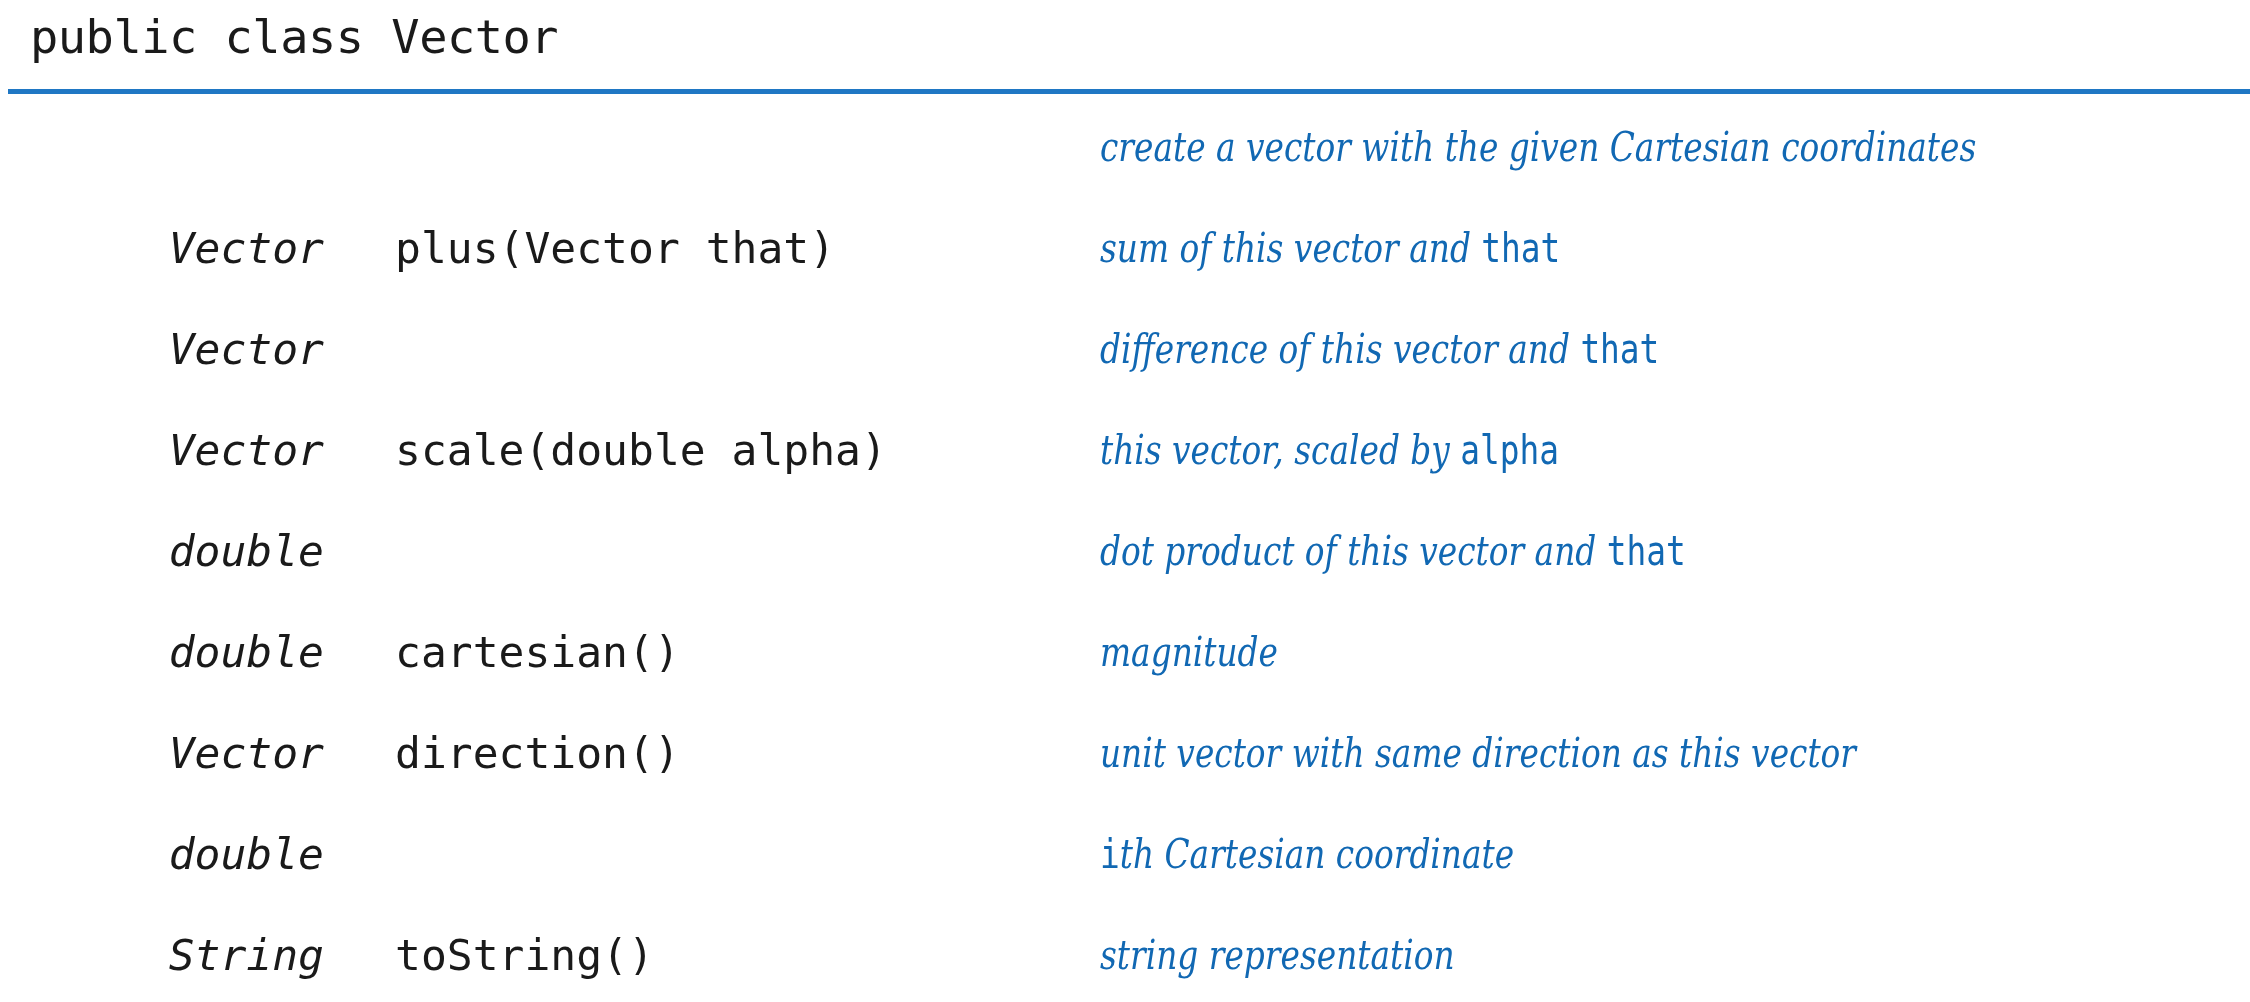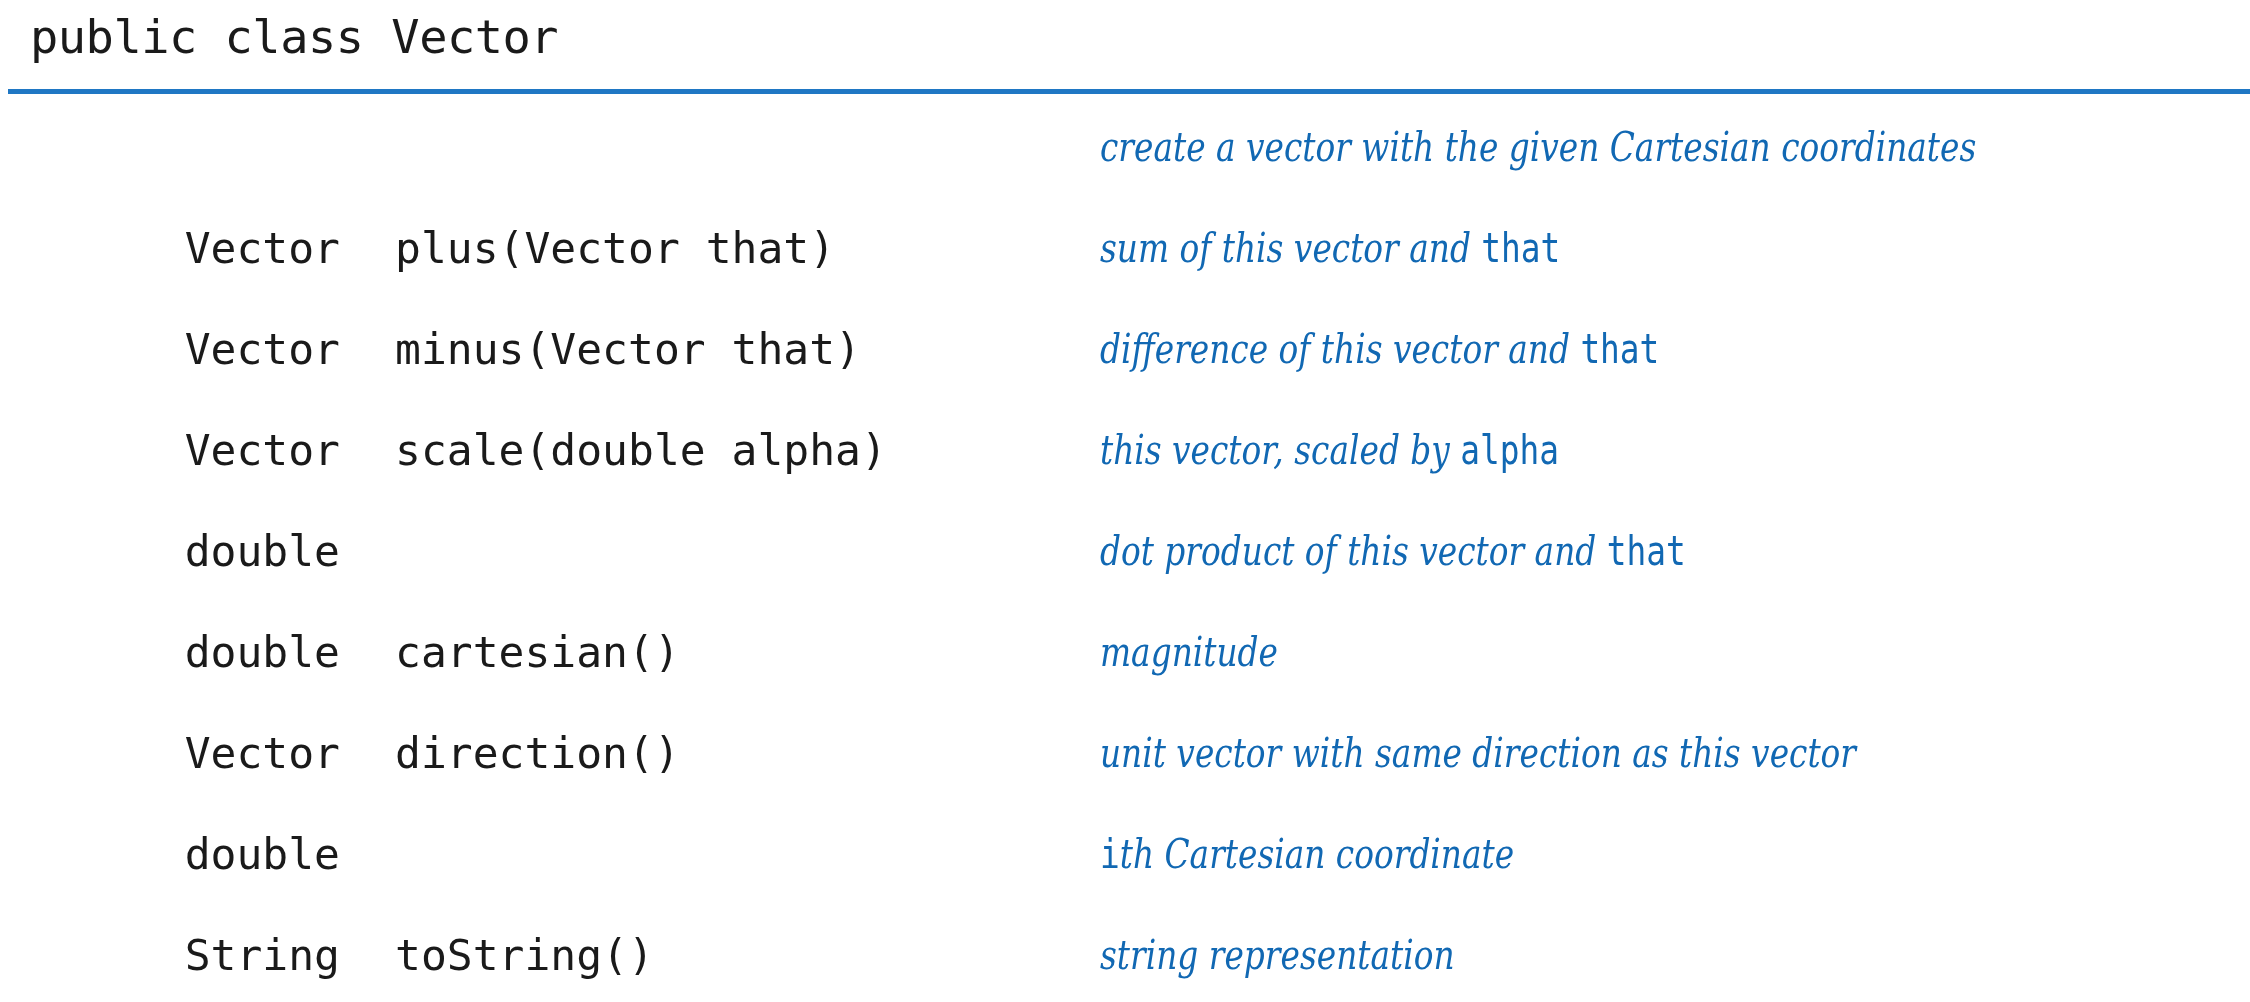--- a/index.html
+++ b/index.html
@@ -70,23 +70,24 @@
     height: 101px;
     display: flex;
     align-items: center;
     font-family: "DejaVu Sans Mono", "Liberation Mono", monospace;
     font-size: 43px;
     color: #1a1a1a;
     white-space: pre;
   }
   .sig-ret {
     position: absolute;
-    right: 640px;
+    right: 656px;
     text-align: right;
     white-space: pre;
+    font-style: italic;
   }
   .sig-name {
     position: absolute;
     left: 395px;
     white-space: pre;
   }
 
   .desc {
     position: absolute;
     left: 1100px;
@@ -131,21 +132,21 @@
           <span class="desc-inner"><span>create a vector with the given Cartesian coordinates</span></span>
         </div>
       </div>
       <div class="api-row">
         <div class="sig"><span class="sig-ret">Vector</span><span class="sig-name">plus(Vector that)</span></div>
         <div class="desc">
           <span class="desc-inner"><span>sum of this vector and </span><code class="mono">that</code></span>
         </div>
       </div>
       <div class="api-row">
-        <div class="sig"><span class="sig-ret">Vector</span><span class="sig-name">minus(Vector that)</span></div>
+        <div class="sig"><span class="sig-ret">Vector</span></div>
         <div class="desc">
           <span class="desc-inner"><span>difference of this vector and </span><code class="mono">that</code></span>
         </div>
       </div>
       <div class="api-row">
         <div class="sig"><span class="sig-ret">Vector</span><span class="sig-name">scale(double alpha)</span></div>
         <div class="desc">
           <span class="desc-inner"><span>this vector, scaled by </span><code class="mono">alpha</code></span>
         </div>
       </div>

